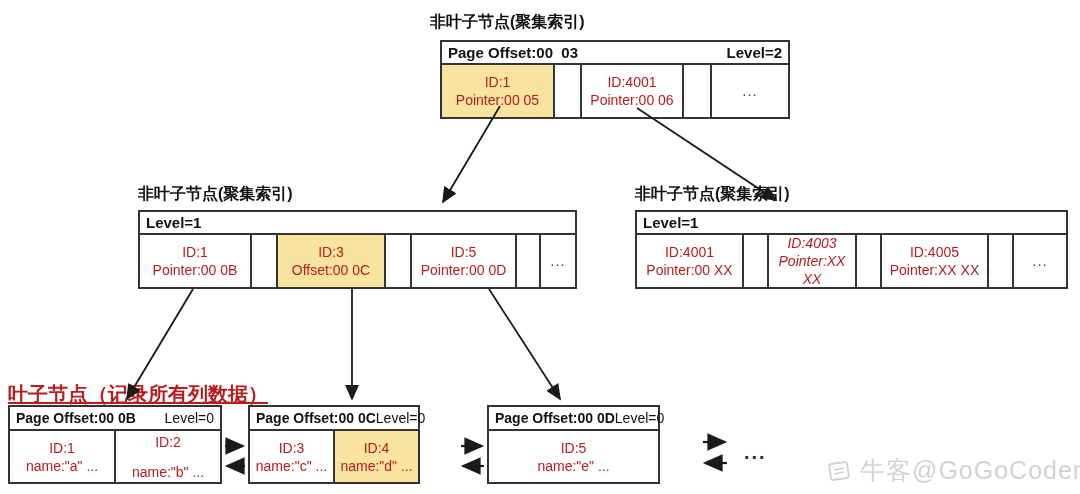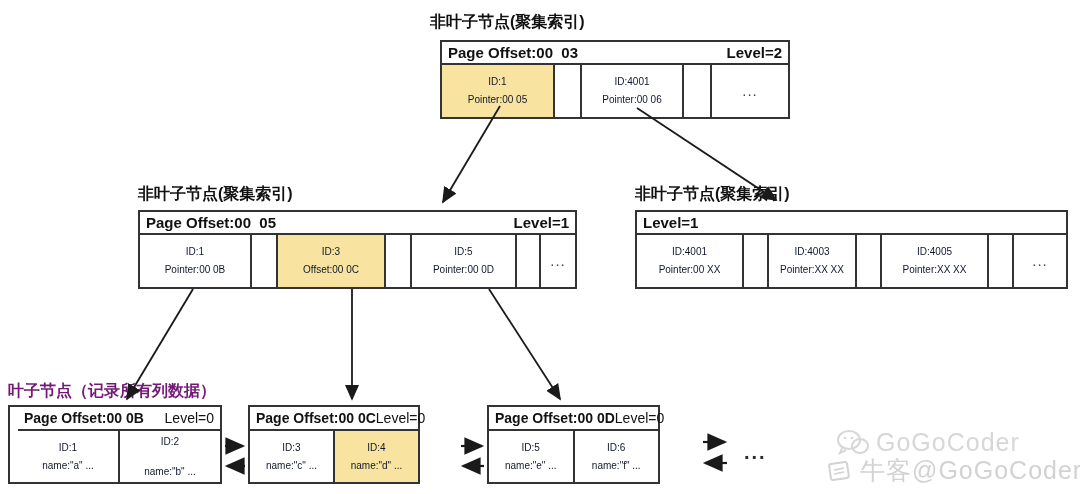--- a/index.html
+++ b/index.html
@@ -17,24 +17,25 @@
     text-align: left;
     font-weight: bold;
     font-size: 16px;
     color: #111111;
     z-index: 2;
     white-space: nowrap;
   }
   .leaf-section-label {
     position: absolute;
     font-weight: bold;
-    font-size: 16px;
-    color: #701a75;
+    font-size: 20px;
+    color: #b91c1c;
     z-index: 2;
     white-space: nowrap;
+    text-decoration: underline;
   }
   .node {
     position: absolute;
     border: 2px solid #333333;
     background: #ffffff;
     z-index: 1;
   }
   .node-header {
     display: flex;
     justify-content: space-between;
@@ -51,23 +52,23 @@
   .node-header.leaf-hdr .hdr-level { font-weight: normal; }
   .node-cells { display: flex; }
   .cells-internal { height: 52px; }
   .cells-leaf { height: 51px; }
   .cell {
     border-right: 2px solid #333333;
     display: flex;
     flex-direction: column;
     justify-content: center;
     align-items: center;
-    font-size: 10px;
+    font-size: 14px;
     line-height: 18px;
-    color: #0f172a;
+    color: #b91c1c;
     text-align: center;
   }
   .cell:last-child { border-right: none; }
   .cell.highlight { background: var(--hl, #F8E4A0); }
   .cell.dots-cell { font-size: 15px; color: #444444; letter-spacing: 1px; }
   .chain-dots {
     position: absolute;
     font-size: 20px;
     font-weight: bold;
     color: #2a2a2a;
@@ -122,21 +123,20 @@
       </div>
       <div class="cell" style="width:28px;"></div>
       <div class="cell dots-cell" style="flex:1;">
         <span>...</span>
       </div>
     </div>
   </div>
 
   <div class="node" style="left:138px; top:210px; width:439px;">
     <div class="node-header">
-      <span class="hdr-offset">Page Offset:00  05</span>
       <span class="hdr-level">Level=1</span>
     </div>
     <div class="node-cells cells-internal">
       <div class="cell" style="width:112px;">
         <span>ID:1</span>
         <span>Pointer:00 0B</span>
       </div>
       <div class="cell" style="width:26px;"></div>
       <div class="cell highlight" style="width:108px;">
         <span>ID:3</span>
@@ -157,37 +157,37 @@
   <div class="node" style="left:635px; top:210px; width:433px;">
     <div class="node-header">
       <span class="hdr-level">Level=1</span>
     </div>
     <div class="node-cells cells-internal">
       <div class="cell" style="width:107px;">
         <span>ID:4001</span>
         <span>Pointer:00 XX</span>
       </div>
       <div class="cell" style="width:25px;"></div>
-      <div class="cell" style="width:88px;">
+      <div class="cell" style="width:88px;font-style:italic;">
         <span>ID:4003</span>
         <span>Pointer:XX XX</span>
       </div>
       <div class="cell" style="width:25px;"></div>
       <div class="cell" style="width:107px;">
         <span>ID:4005</span>
         <span>Pointer:XX XX</span>
       </div>
       <div class="cell" style="width:25px;"></div>
       <div class="cell dots-cell" style="flex:1;">
         <span>...</span>
       </div>
     </div>
   </div>
 
-  <div class="node" style="left:8px; top:405px; width:214px;padding-left:8px;">
+  <div class="node" style="left:8px; top:405px; width:214px;">
     <div class="node-header leaf-hdr">
       <span class="hdr-offset">Page Offset:00 0B</span>
       <span class="hdr-level">Level=0</span>
     </div>
     <div class="node-cells cells-leaf">
       <div class="cell" style="flex:1;">
         <span>ID:1</span>
         <span>name:"a" ...</span>
       </div>
       <div class="cell" style="flex:1;gap:12px;">
@@ -216,24 +216,20 @@
 
   <div class="node" style="left:487px; top:405px; width:173px;">
     <div class="node-header leaf-hdr">
       <span class="hdr-offset">Page Offset:00 0D</span>
       <span class="hdr-level">Level=0</span>
     </div>
     <div class="node-cells cells-leaf">
       <div class="cell" style="flex:1;">
         <span>ID:5</span>
         <span>name:"e" ...</span>
-      </div>
-      <div class="cell" style="flex:1;">
-        <span>ID:6</span>
-        <span>name:"f" ...</span>
       </div>
     </div>
   </div>
 
   <div class="chain-dots" style="left:744px; top:441px;">...</div>
 
   <svg id="arrows" viewBox="0 0 1080 494">
     <defs>
       <marker id="ah" markerWidth="10" markerHeight="8" refX="8" refY="4" orient="auto">
         <polygon points="0 0, 9 4, 0 8" fill="#1a1a1a"></polygon>
@@ -253,30 +249,20 @@
     <line x1="225" y1="446" x2="243" y2="446" stroke="#1a1a1a" stroke-width="2.2" marker-end="url(#ah)"></line>
     <line x1="245" y1="466" x2="227" y2="466" stroke="#1a1a1a" stroke-width="2.2" marker-end="url(#ah)"></line>
 
     <line x1="461" y1="446" x2="482" y2="446" stroke="#1a1a1a" stroke-width="2.2" marker-end="url(#ah)"></line>
     <line x1="484" y1="466" x2="463" y2="466" stroke="#1a1a1a" stroke-width="2.2" marker-end="url(#ah)"></line>
 
     <line x1="703" y1="442" x2="725" y2="442" stroke="#1a1a1a" stroke-width="2.2" marker-end="url(#ah)"></line>
     <line x1="727" y1="463" x2="705" y2="463" stroke="#1a1a1a" stroke-width="2.2" marker-end="url(#ah)"></line>
   </svg>
 
-  <div class="watermark wm-1">
-    <svg class="wm-icon" width="34" height="28" viewBox="0 0 34 28">
-      <ellipse cx="13" cy="11" rx="11" ry="9" fill="none" stroke="#d7d7d7" stroke-width="2"></ellipse>
-      <path d="M6 19 L4 24 L10 21" fill="none" stroke="#d7d7d7" stroke-width="2"></path>
-      <ellipse cx="24" cy="17" rx="8" ry="7" fill="none" stroke="#d7d7d7" stroke-width="2"></ellipse>
-      <circle cx="9" cy="9" r="1.3" fill="#d7d7d7"></circle>
-      <circle cx="16" cy="9" r="1.3" fill="#d7d7d7"></circle>
-    </svg>
-    <span>GoGoCoder</span>
-  </div>
   <div class="watermark wm-2">
     <svg class="wm-icon" width="28" height="26" viewBox="0 0 28 26">
       <rect x="4" y="5" width="18" height="16" rx="2" transform="rotate(-8 13 13)" fill="none" stroke="#d2d2d2" stroke-width="2"></rect>
       <path d="M8 12 L18 10 M8 16 L18 14" stroke="#d2d2d2" stroke-width="1.6" fill="none"></path>
     </svg>
     <span>牛客@GoGoCoder</span>
   </div>
 
 </div>
 

